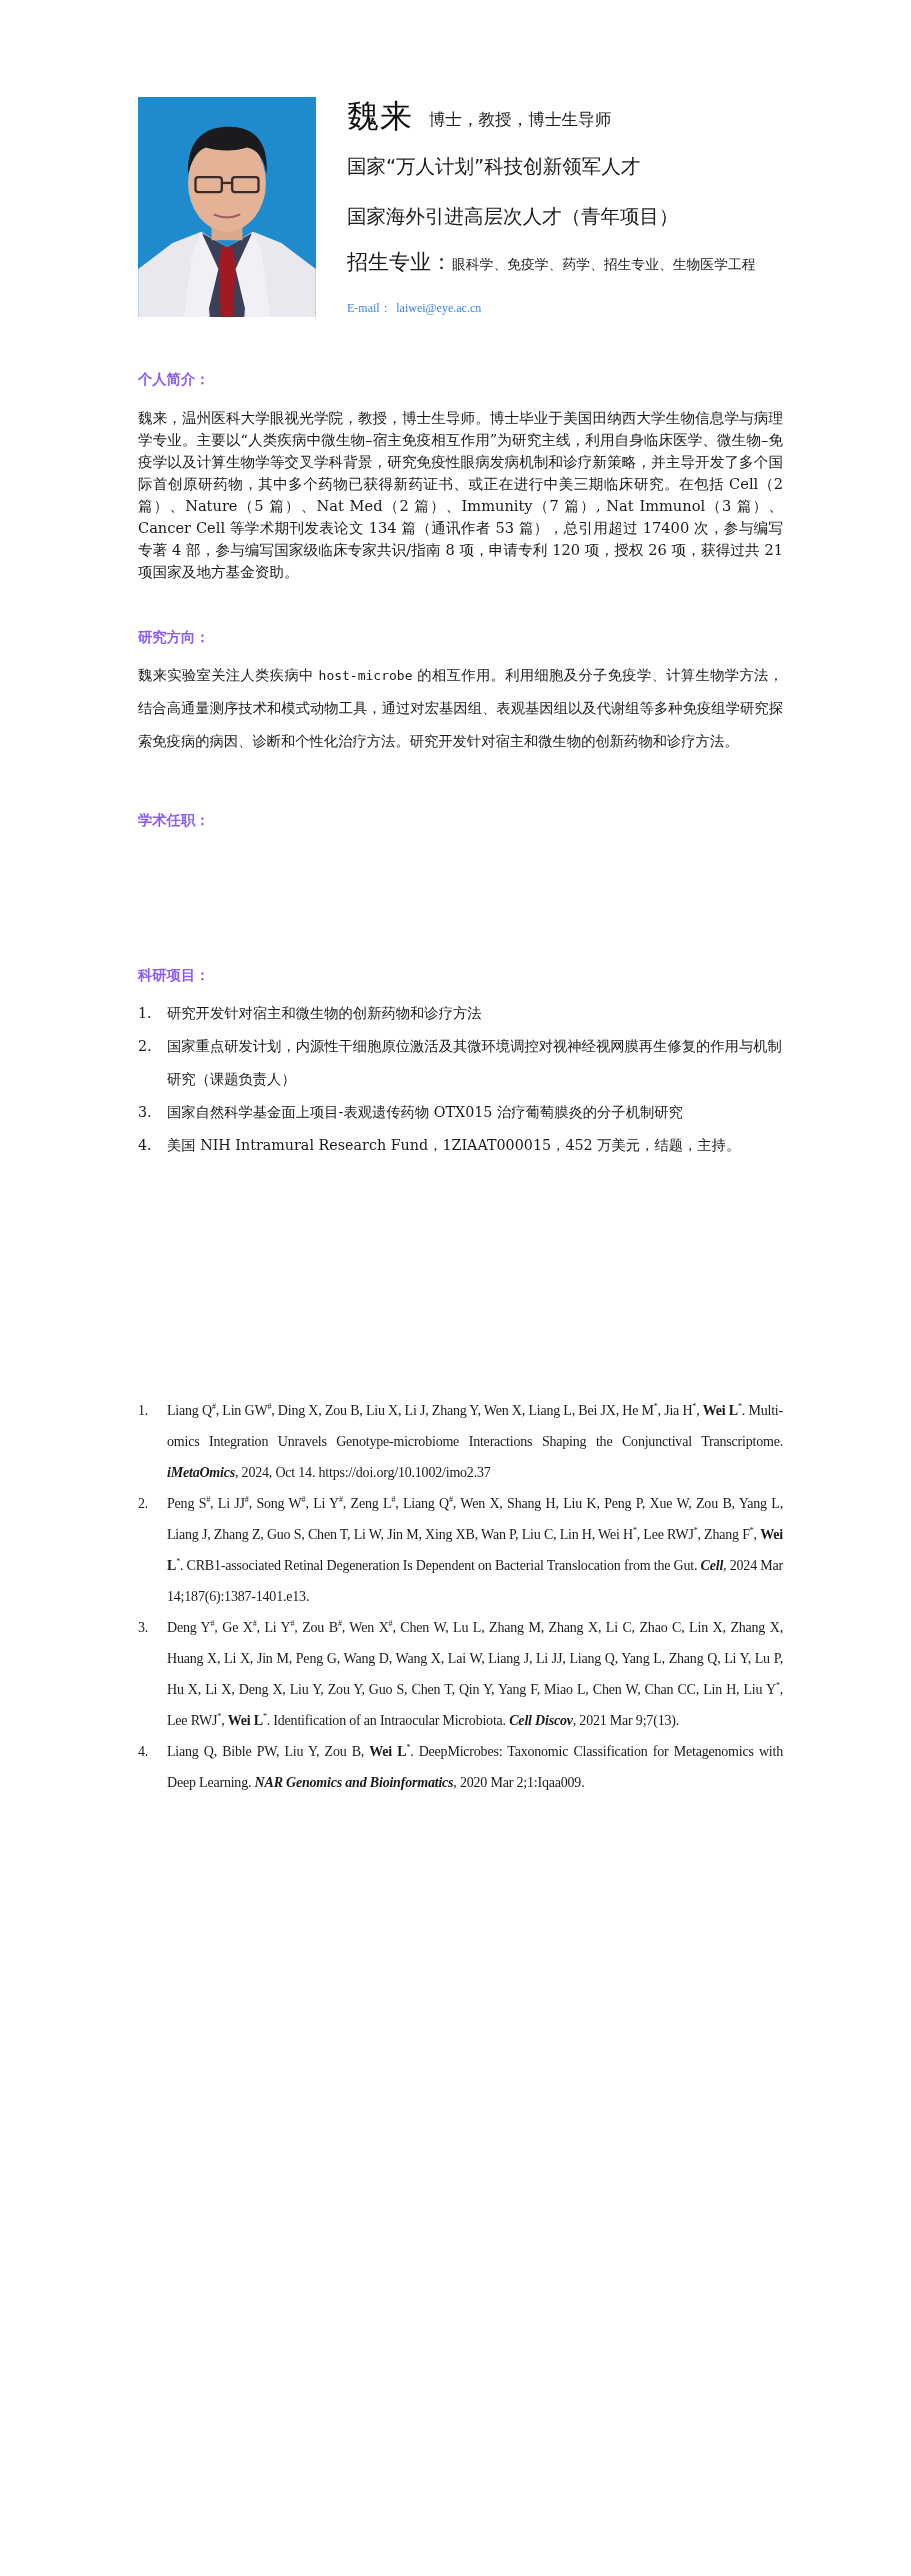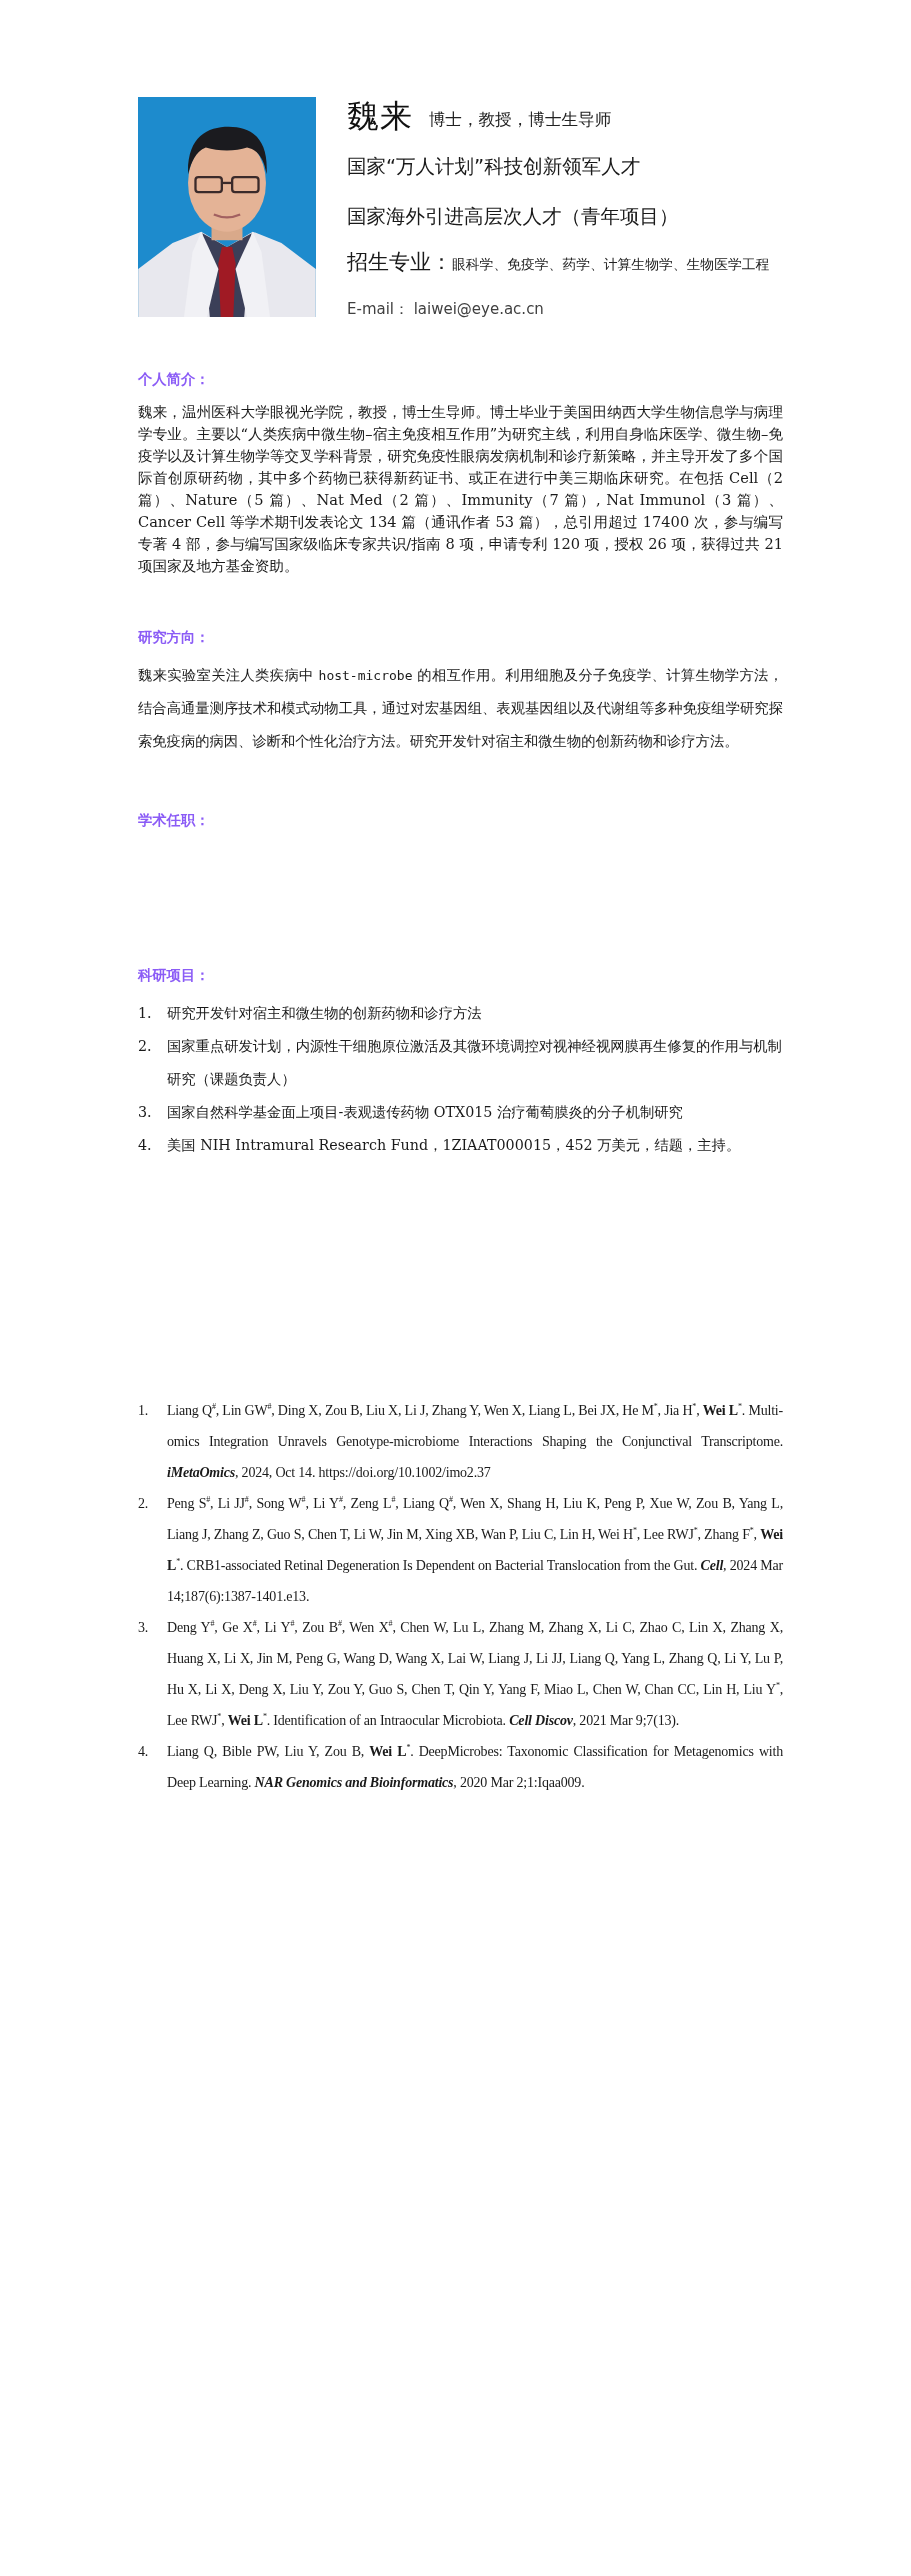--- a/index.html
+++ b/index.html
@@ -82,43 +82,44 @@
     }
     .major-value {
       font-size: 13.8px;
       color: #222;
       font-family: "DejaVu Serif", "Liberation Serif", serif;
     }
     .email-row {
       position: absolute;
       top: 208px;
       left: 0;
-      font-size: 15px;
-      white-space: nowrap;
-      color: #404040;
+      font-size: 12px;
+      white-space: nowrap;
+      color: #3b82f6;
+      font-family: Liberation Serif, serif;
     }
     .email-label { }
     .email-value { margin-left: 4.6px; }
 
     
     .section {
       position: absolute;
       left: 138px;
       width: 645px;
     }
     .section-title {
       font-family: "DejaVu Sans", "Liberation Sans", sans-serif;
       font-weight: bold;
       font-size: 14.3px;
       line-height: 17px;
       color: #8b5cf6;
       margin: 0;
     }
     .bio-text {
-      margin-top: 13px;
+      margin-top: 19px;
       font-size: 14.6px;
       line-height: 22px;
       text-align: justify;
       color: #1a1a1a;
     }
     .body-text {
       margin-top: 12.6px;
       font-size: 14.3px;
       line-height: 33px;
       text-align: justify;
@@ -201,21 +202,21 @@
   </div>
 
   <div class="header-text">
     <div class="name-row">
       <span class="name">魏来</span>
       <span class="name-titles">博士，教授，博士生导师</span>
     </div>
     <div class="honor-line honor-1">国家“万人计划”科技创新领军人才</div>
     <div class="honor-line honor-2">国家海外引进高层次人才（青年项目）</div>
     <div class="major-row">
-      <span class="major-label">招生专业：</span><span class="major-value">眼科学、免疫学、药学、计算生物学、生物医学工程</span>
+      <span class="major-label">招生专业：</span><span class="major-value">眼科学、免疫学、药学、招生专业、生物医学工程</span>
     </div>
     <div class="email-row">
       <span class="email-label">E-mail：</span><span class="email-value">laiwei@eye.ac.cn</span>
     </div>
   </div>
 
   <div class="section" style="top:371px;">
     <h2 class="section-title">个人简介：</h2>
     <p class="bio-text" style="margin-bottom:0;">魏来，温州医科大学眼视光学院，教授，博士生导师。博士毕业于美国田纳西大学生物信息学与病理学专业。主要以“人类疾病中微生物–宿主免疫相互作用”为研究主线，利用自身临床医学、微生物–免疫学以及计算生物学等交叉学科背景，研究免疫性眼病发病机制和诊疗新策略，并主导开发了多个国际首创原研药物，其中多个药物已获得新药证书、或正在进行中美三期临床研究。在包括 Cell（2 篇）、Nature（5 篇）、Nat Med（2 篇）、Immunity（7 篇）, Nat Immunol（3 篇）、Cancer Cell 等学术期刊发表论文 134 篇（通讯作者 53 篇），总引用超过 17400 次，参与编写专著 4 部，参与编写国家级临床专家共识/指南 8 项，申请专利 120 项，授权 26 项，获得过共 21 项国家及地方基金资助。</p>
   </div>

